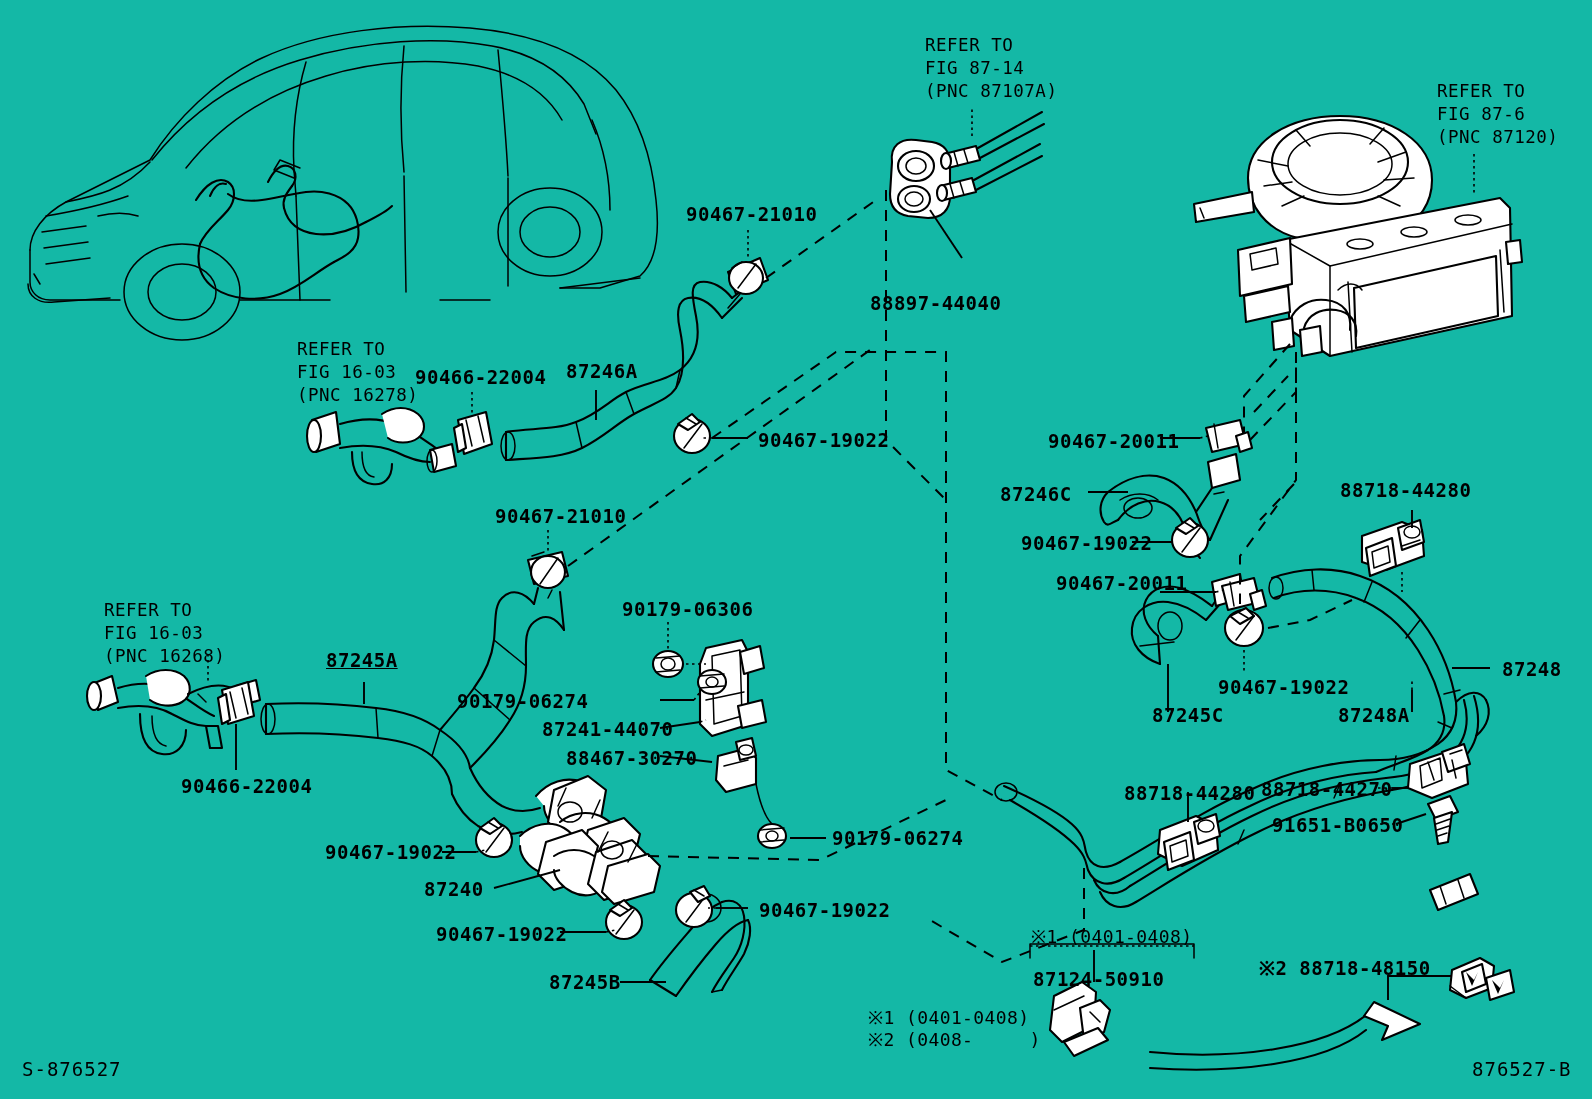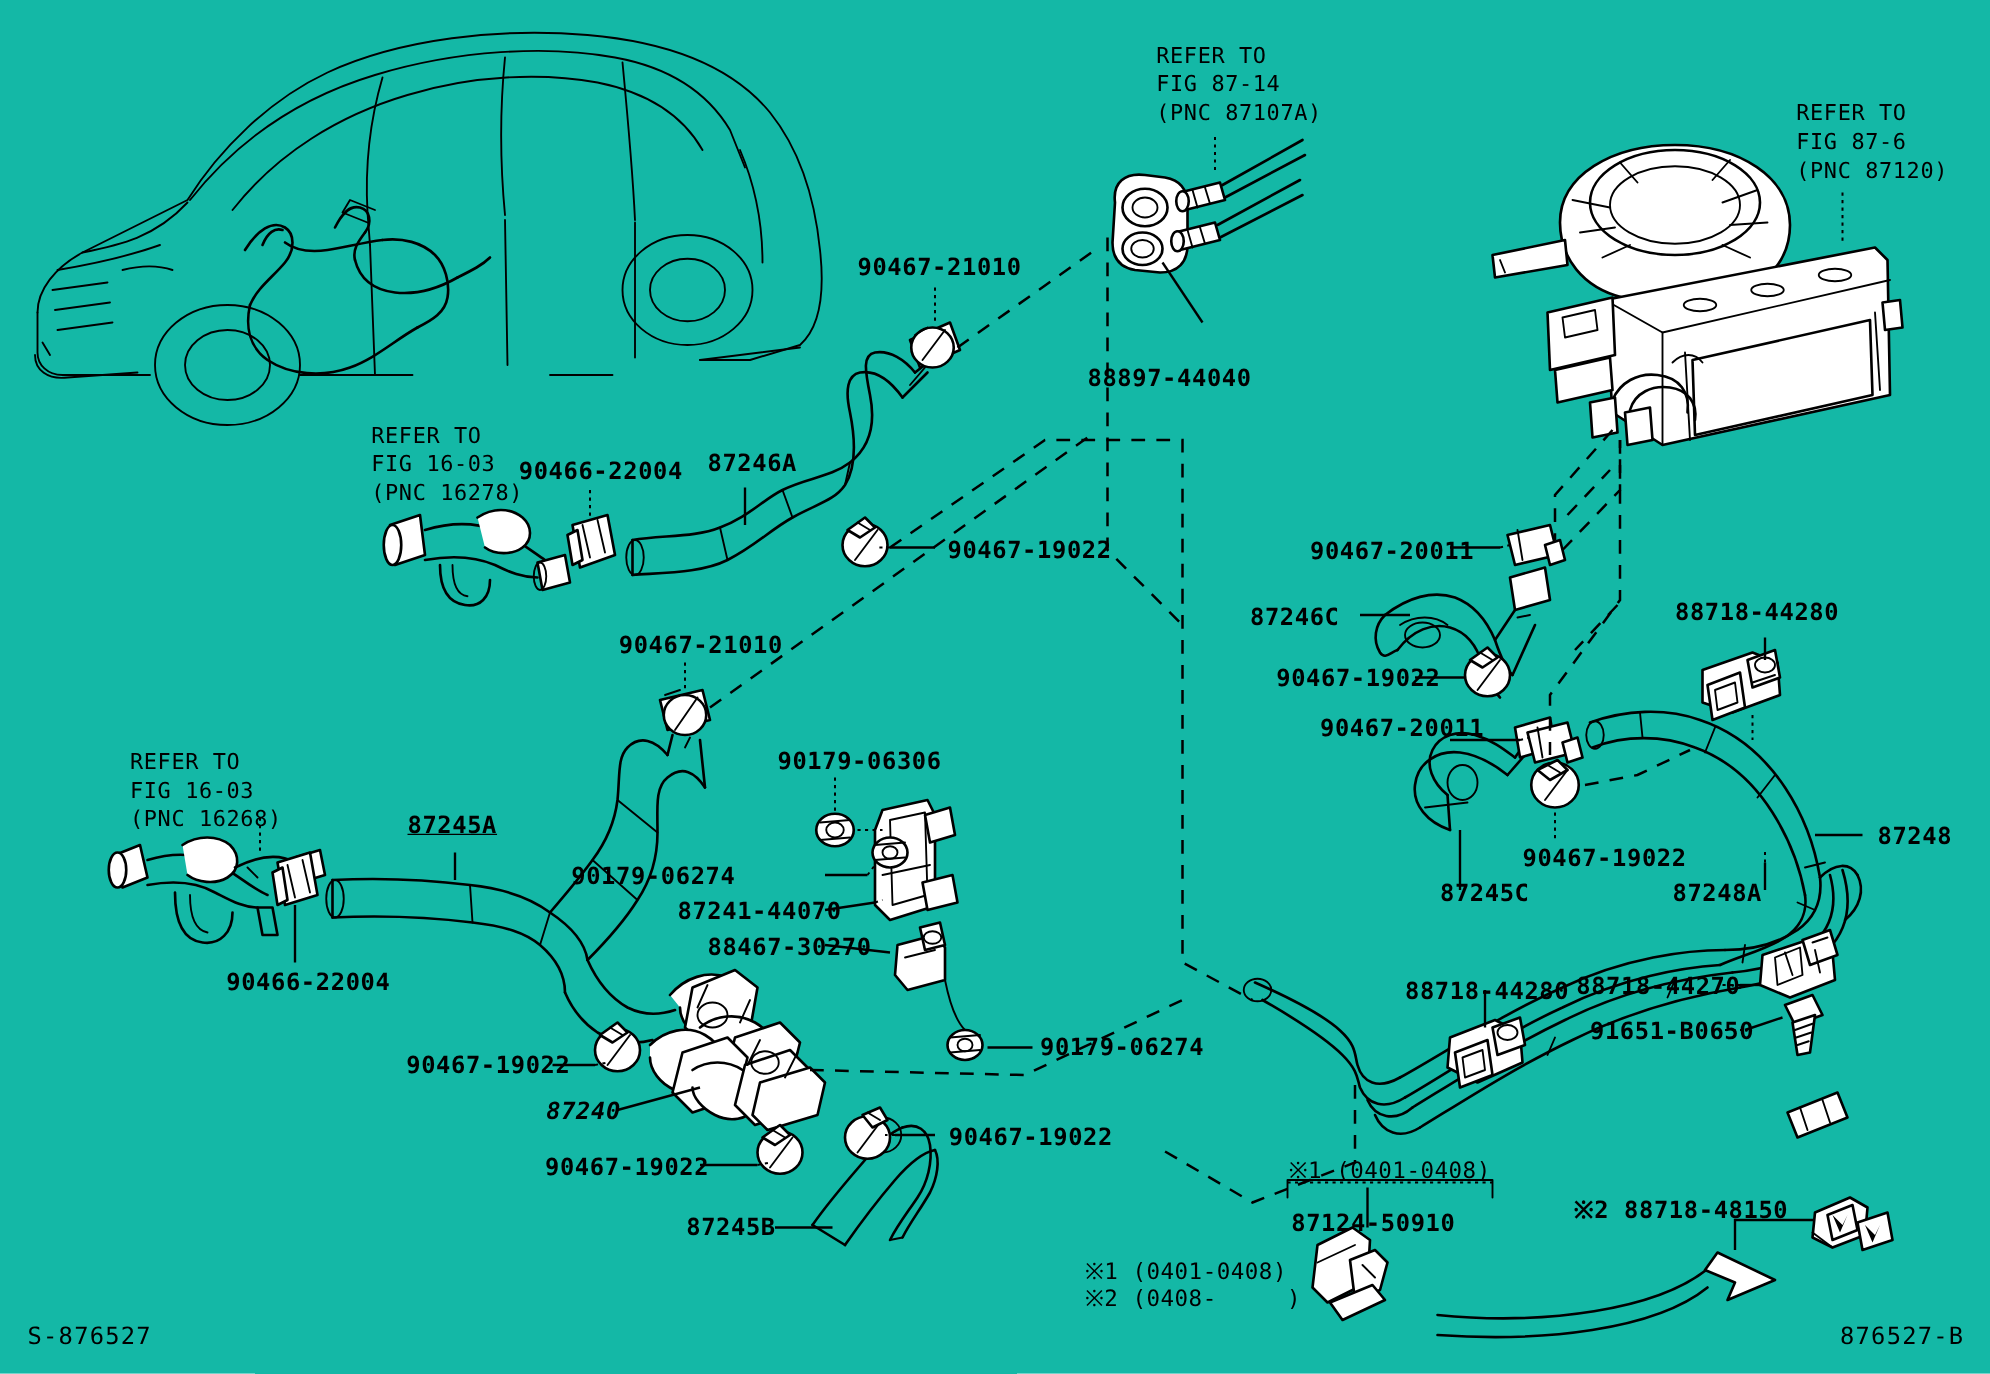--- a/index.html
+++ b/index.html
@@ -616,21 +616,21 @@
   <div class="lbl" style="left:542px; top:718px;">87241-44070</div>
 
   <div class="lbl" style="left:566px; top:747px;">88467-30270</div>
 
   <div class="lbl" style="left:832px; top:827px;">90179-06274</div>
 
   <div class="lbl" style="left:181px; top:775px;">90466-22004</div>
 
   <div class="lbl" style="left:325px; top:841px;">90467-19022</div>
 
-  <div class="lbl" style="left:437px; top:878px;font-style:italic;">87240</div>
+  <div class="lbl" style="left:424px; top:878px;">87240</div>
 
   <div class="lbl" style="left:436px; top:923px;">90467-19022</div>
 
   <div class="lbl" style="left:549px; top:971px;">87245B</div>
 
   <div class="lbl" style="left:759px; top:899px;">90467-19022</div>
 
   <div class="lbl" style="left:1048px; top:430px;">90467-20011</div>
 
   <div class="lbl" style="left:1000px; top:483px;">87246C</div>

